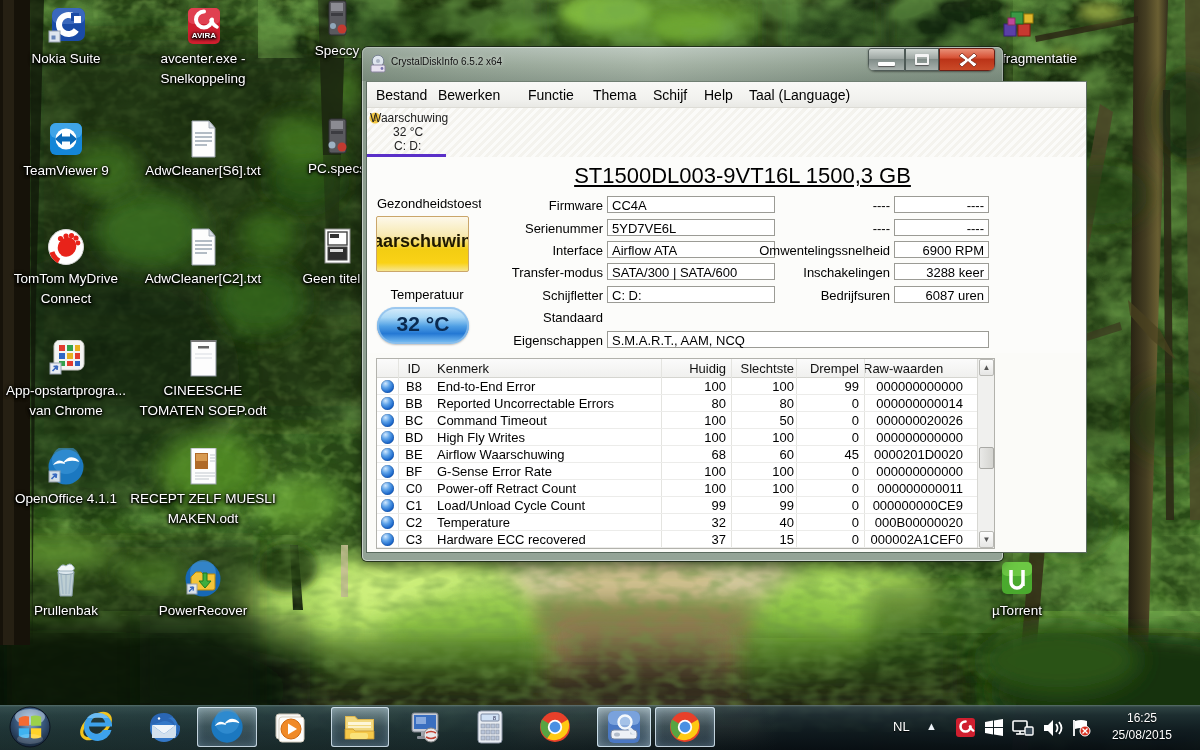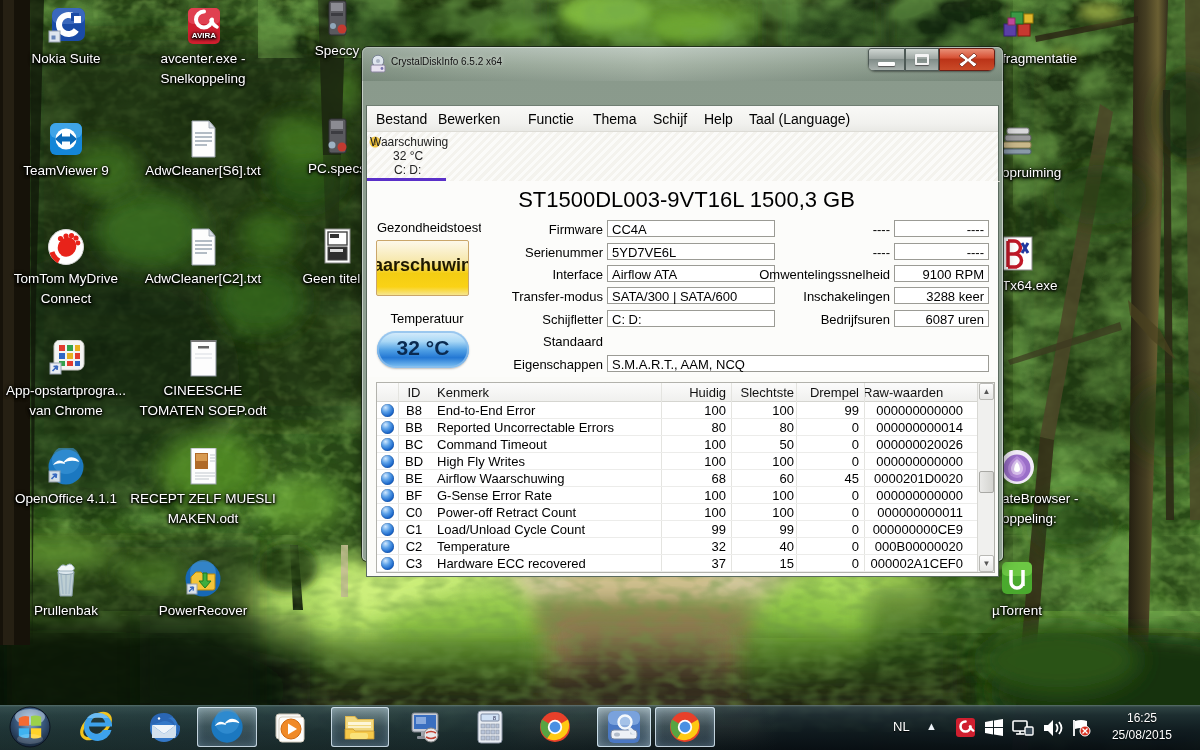--- a/index.html
+++ b/index.html
@@ -10,21 +10,21 @@
   text-shadow:0 1px 2px rgba(0,0,0,.95), 0 0 4px rgba(0,0,0,.95), 1px 1px 3px rgba(0,0,0,.85), -1px 1px 3px rgba(0,0,0,.85); line-height:19.5px; }
 .dicon svg.ic { display:block; margin:0 auto 3px; }
 
 #win { position:absolute; left:362px; top:47px; width:641px; height:514px;
   border-radius:6px 6px 5px 5px;
   background:linear-gradient(180deg,#b9c6bc 0,#9fae9f 18px,#8a9a8c 34px,#8fa092 60%,#93a396 100%);
   box-shadow:0 0 0 1px rgba(20,30,20,.75), 0 4px 14px rgba(0,0,0,.5), inset 0 0 0 1px rgba(255,255,255,.5);
 }
 #titlebar { position:absolute; left:0; top:0; width:100%; height:34px; }
 #title { position:absolute; left:29px; top:9px; font-size:10px; color:#111; text-shadow:0 0 4px rgba(255,255,255,.8); }
-#client { position:absolute; left:4px; top:34px; width:633px; height:472px; background:#fbfbf8; border:1px solid #5a6a5e; border-top:1px solid #707f73;margin-top:24px; }
+#client { position:absolute; left:4px; top:34px; width:721px; height:472px; background:#fbfbf8; border:1px solid #5a6a5e; border-top:1px solid #707f73; }
 #menubar { position:absolute; left:0; top:0; width:100%; height:26px; background:linear-gradient(180deg,#f9f9f7 0,#f1f1ee 70%,#e9e9e5 100%); border-bottom:1px solid #dddcd6; font-size:14px; color:#000; }
 #menubar span { position:absolute; top:5px; }
 #tabstrip { position:absolute; left:0; top:26px; width:100%; height:49px; background:repeating-linear-gradient(135deg,#fbfbf9 0,#fbfbf9 3px,#f4f3ee 3px,#f4f3ee 6px); font-size:12px; color:#222; }
 #mainpanel { position:absolute; left:0; top:75px; width:100%; height:196px; background:#fcfcfa; }
 .flabel { position:absolute; font-size:13px; color:#000; text-align:right; }
 .fbox { position:absolute; border:1px solid #9b9b95; background:#fff; font-size:13px; color:#000; padding:1px 4px 0 4px; height:17px; }
 .rt { text-align:right; }
 
 #tbl { position:absolute; left:9px; top:276px; width:619px; height:191px; border:1px solid #b2b2ac; background:#fff; }
 #tblhead { position:absolute; left:0; top:0; width:100%; height:19px; background:linear-gradient(180deg,#fbfbfb 0,#f0f0ee 100%); border-bottom:1px solid #d5d5d0; font-size:13px; color:#111; }
@@ -471,42 +471,42 @@
           <circle cx="6" cy="6" r="5.5" fill="#f2c744"></circle>
           <text x="6" y="9" font-size="9" text-anchor="middle" fill="#7a5a00" font-weight="bold">!</text>
         </svg>
       <div style="position:absolute;left:3px;top:3px">Waarschuwing</div>
       <div style="position:absolute;left:26px;top:17px">32 °C</div>
       <div style="position:absolute;left:27px;top:31px">C: D:</div>
       <div style="position:absolute;left:0px;top:46px;width:79px;height:2.5px;background:#5a30c8"></div>
       <div style="position:absolute;left:0px;top:48.5px;width:633px;height:1px;background:#dddcd4"></div>
     </div>
     <div id="mainpanel">
-      <div style="position:absolute;left:4px;width:100%;top:6px;text-align:center;font-size:22px;color:#000;">ST1500DL003-9VT16L 1500,3 GB</div>
+      <div style="position:absolute;left:16px;width:100%;top:6px;text-align:center;font-size:22px;color:#000;text-decoration:underline;">ST1500DL003-9VT16L 1500,3 GB</div>
 
       <div class="flabel" style="left:10px;top:39px;width:104px;text-align:left;overflow:hidden;white-space:nowrap">Gezondheidstoesta</div>
       <div style="position:absolute;left:9px;top:59px;width:93px;height:56px;border:1px solid #caa66a;border-radius:2px;background:linear-gradient(180deg,#fdf8ea 0,#f7e9b0 35%,#f3cd12 60%,#fad216 85%,#f6e690 100%);overflow:hidden">
         <div style="position:absolute;left:-4px;top:14px;font-size:18px;font-weight:bold;color:#1e1800;white-space:nowrap">aarschuwing</div>
       </div>
       <div class="flabel" style="left:20px;top:130px;width:80px;text-align:center">Temperatuur</div>
       <div style="position:absolute;left:10px;top:150px;width:92px;height:37px;border-radius:19px;background:linear-gradient(180deg,#dbeefc 0,#a9d8f6 28%,#4f9fe4 52%,#2478d4 72%,#85c8f6 100%);box-shadow:inset 0 0 0 2px rgba(140,190,235,.8), 0 1px 2px rgba(0,0,0,.25)">
         <div style="position:absolute;left:0;top:5px;width:100%;text-align:center;font-size:21px;font-weight:bold;color:#0a2a50">32 °C</div>
       </div>
       <div class="flabel" style="left:36px;top:41px;width:200px">Firmware</div>
       <div class="fbox" style="left:240px;top:39px;width:168px">CC4A</div>
       <div class="flabel" style="left:323px;top:41px;width:200px">----</div>
       <div class="fbox rt" style="left:527px;top:39px;width:95px">----</div>
       <div class="flabel" style="left:36px;top:64px;width:200px">Serienummer</div>
       <div class="fbox" style="left:240px;top:62px;width:168px">5YD7VE6L</div>
       <div class="flabel" style="left:323px;top:64px;width:200px">----</div>
       <div class="fbox rt" style="left:527px;top:62px;width:95px">----</div>
       <div class="flabel" style="left:36px;top:86px;width:200px">Interface</div>
       <div class="fbox" style="left:240px;top:84px;width:168px">Airflow ATA</div>
       <div class="flabel" style="left:323px;top:86px;width:200px">Omwentelingssnelheid</div>
-      <div class="fbox rt" style="left:527px;top:84px;width:95px">9100 RPM</div>
+      <div class="fbox rt" style="left:527px;top:84px;width:95px">6900 RPM</div>
       <div class="flabel" style="left:36px;top:108px;width:200px">Transfer-modus</div>
       <div class="fbox" style="left:240px;top:106px;width:168px">SATA/300 | SATA/600</div>
       <div class="flabel" style="left:323px;top:108px;width:200px">Inschakelingen</div>
       <div class="fbox rt" style="left:527px;top:106px;width:95px">3288 keer</div>
       <div class="flabel" style="left:36px;top:131px;width:200px">Schijfletter</div>
       <div class="fbox" style="left:240px;top:129px;width:168px">C: D:</div>
       <div class="flabel" style="left:323px;top:131px;width:200px">Bedrijfsuren</div>
       <div class="fbox rt" style="left:527px;top:129px;width:95px">6087 uren</div>
       <div class="flabel" style="left:36px;top:153px;width:200px">Standaard</div>
       <div class="flabel" style="left:36px;top:176px;width:200px">Eigenschappen</div>

